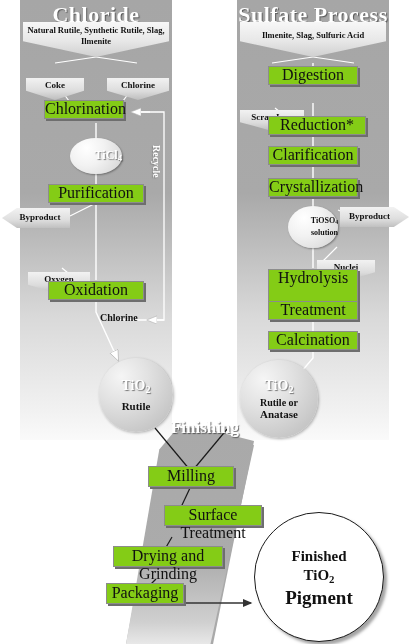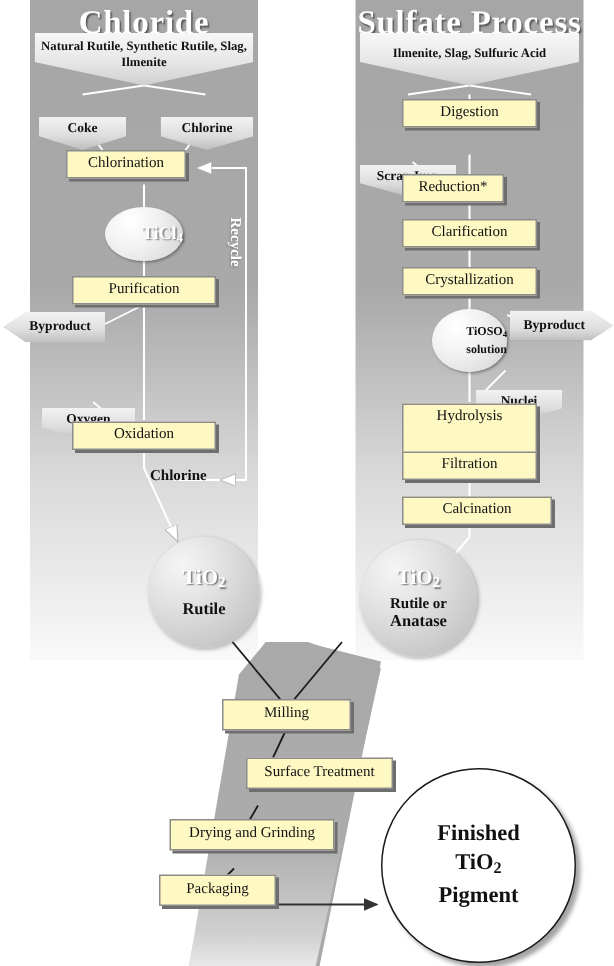--- a/index.html
+++ b/index.html
@@ -84,25 +84,25 @@
     clip-path:polygon(0 0,78% 0,100% 50%,78% 100%,0 100%);
     color:#111;font-weight:bold;text-align:center;
     font-size:9px;line-height:19px;
     padding-right:10px;box-sizing:border-box;
     font-family:"Liberation Serif",serif;
     filter:drop-shadow(1px 1px 1px rgba(0,0,0,.3));
   }
 
   
   .pbox{
-    position:absolute;background:#fef9c3;
+    position:absolute;background:#84cc16;
     border:1px solid #8c8c8c;
     box-shadow:2px 2px 0 #6e6e6e;
     color:#111;text-align:center;
-    font-size:10px;line-height:16px;
+    font-size:16px;line-height:16px;
     font-family:"Liberation Serif",serif;
     box-sizing:border-box;
   }
 
   
   .circ{
     position:absolute;border-radius:50%;
     display:flex;flex-direction:column;align-items:center;justify-content:center;
     text-align:center;font-family:"Liberation Serif",serif;
   }
@@ -238,55 +238,56 @@
   </div>
 
   <div class="proc-title" id="title-sulfate">Sulfate Process</div>
 
   <div class="banner" id="banner-sulfate" style="line-height:20px;">Ilmenite, Slag, Sulfuric Acid</div>
 
   <div class="pbox" style="left:268px;top:66px;width:90px;height:19px;">Digestion</div>
 
   <div class="tag-down" style="left:240px;top:94px;width:64px;height:21px;" style2="">Scrap Iron</div>
 
-  <div class="pbox" style="left:268px;top:116px;width:68px;height:19px;">Reduction*</div>
+  <div class="pbox" style="left:268px;top:116px;width:98px;height:19px;">Reduction*</div>
 
   <div class="pbox" style="left:268px;top:146px;width:90px;height:19px;">Clarification</div>
 
   <div class="pbox" style="left:268px;top:178px;width:90px;height:19px;">Crystallization</div>
 
   <div class="circ circ-small" style="left:288px;top:206px;width:50px;height:42px;line-height:10px;">
     <span class="lbl-dark" style="font-size:8px;"><span>TiOSO</span><sub>4</sub></span>
     <span class="lbl-dark" style="font-size:8px;">solution</span>
   </div>
 
   <div class="tag-right" style="left:340px;top:207px;width:69px;height:20px;">Byproduct</div>
 
   <div class="tag-down" style="left:317px;top:244px;width:58px;height:21px;">Nuclei</div>
 
   <div class="pbox" style="left:268px;top:269px;width:90px;height:34px;">Hydrolysis</div>
 
-  <div class="pbox" style="left:268px;top:301px;width:90px;height:19px;">Filtration</div>
-
-  <div class="pbox" style="left:268px;top:331px;width:100px;height:19px;">Calcination</div>
+  <div class="pbox" style="left:268px;top:301px;width:90px;height:19px;">Treatment</div>
+
+  <div class="pbox" style="left:268px;top:331px;width:90px;height:19px;">Calcination</div>
 
   <div class="circ circ-prod" style="left:240px;top:360px;width:78px;height:78px;">
     <span class="lbl-white" style="font-size:14px;"><span>TiO</span><sub>2</sub></span>
     <span class="lbl-dark" style="font-size:10px;margin-top:3px;">Rutile or</span>
     <span class="lbl-dark" style="font-size:11px;">Anatase</span>
   </div>
 
+  <div class="finish-title" style="left:147px;top:418px;width:116px;">Finishing</div>
 
   <div class="pbox" style="left:148px;top:466px;width:86px;height:21px;line-height:18px;">Milling</div>
 
   <div class="pbox" style="left:133px;top:505px;width:98px;height:21px;line-height:18px;margin-left:31px;">Surface Treatment</div>
 
   <div class="pbox" style="left:113px;top:546px;width:110px;height:21px;line-height:18px;">Drying and Grinding</div>
 
   <div class="pbox" style="left:106px;top:583px;width:78px;height:21px;line-height:18px;">Packaging</div>
 
   <div class="circ circ-final" style="left:254px;top:512px;width:128px;height:128px;">
     <span class="lbl-dark" style="font-size:15px;line-height:19px;">Finished</span>
     <span class="lbl-dark" style="font-size:15px;line-height:19px;"><span>TiO</span><sub>2</sub></span>
-    <span class="lbl-dark" style="font-size:15px;line-height:19px;text-align:center;">Pigment</span>
+    <span class="lbl-dark" style="font-size:19px;line-height:19px;text-align:center;">Pigment</span>
   </div>
 
 </div>
 
 </body></html>

